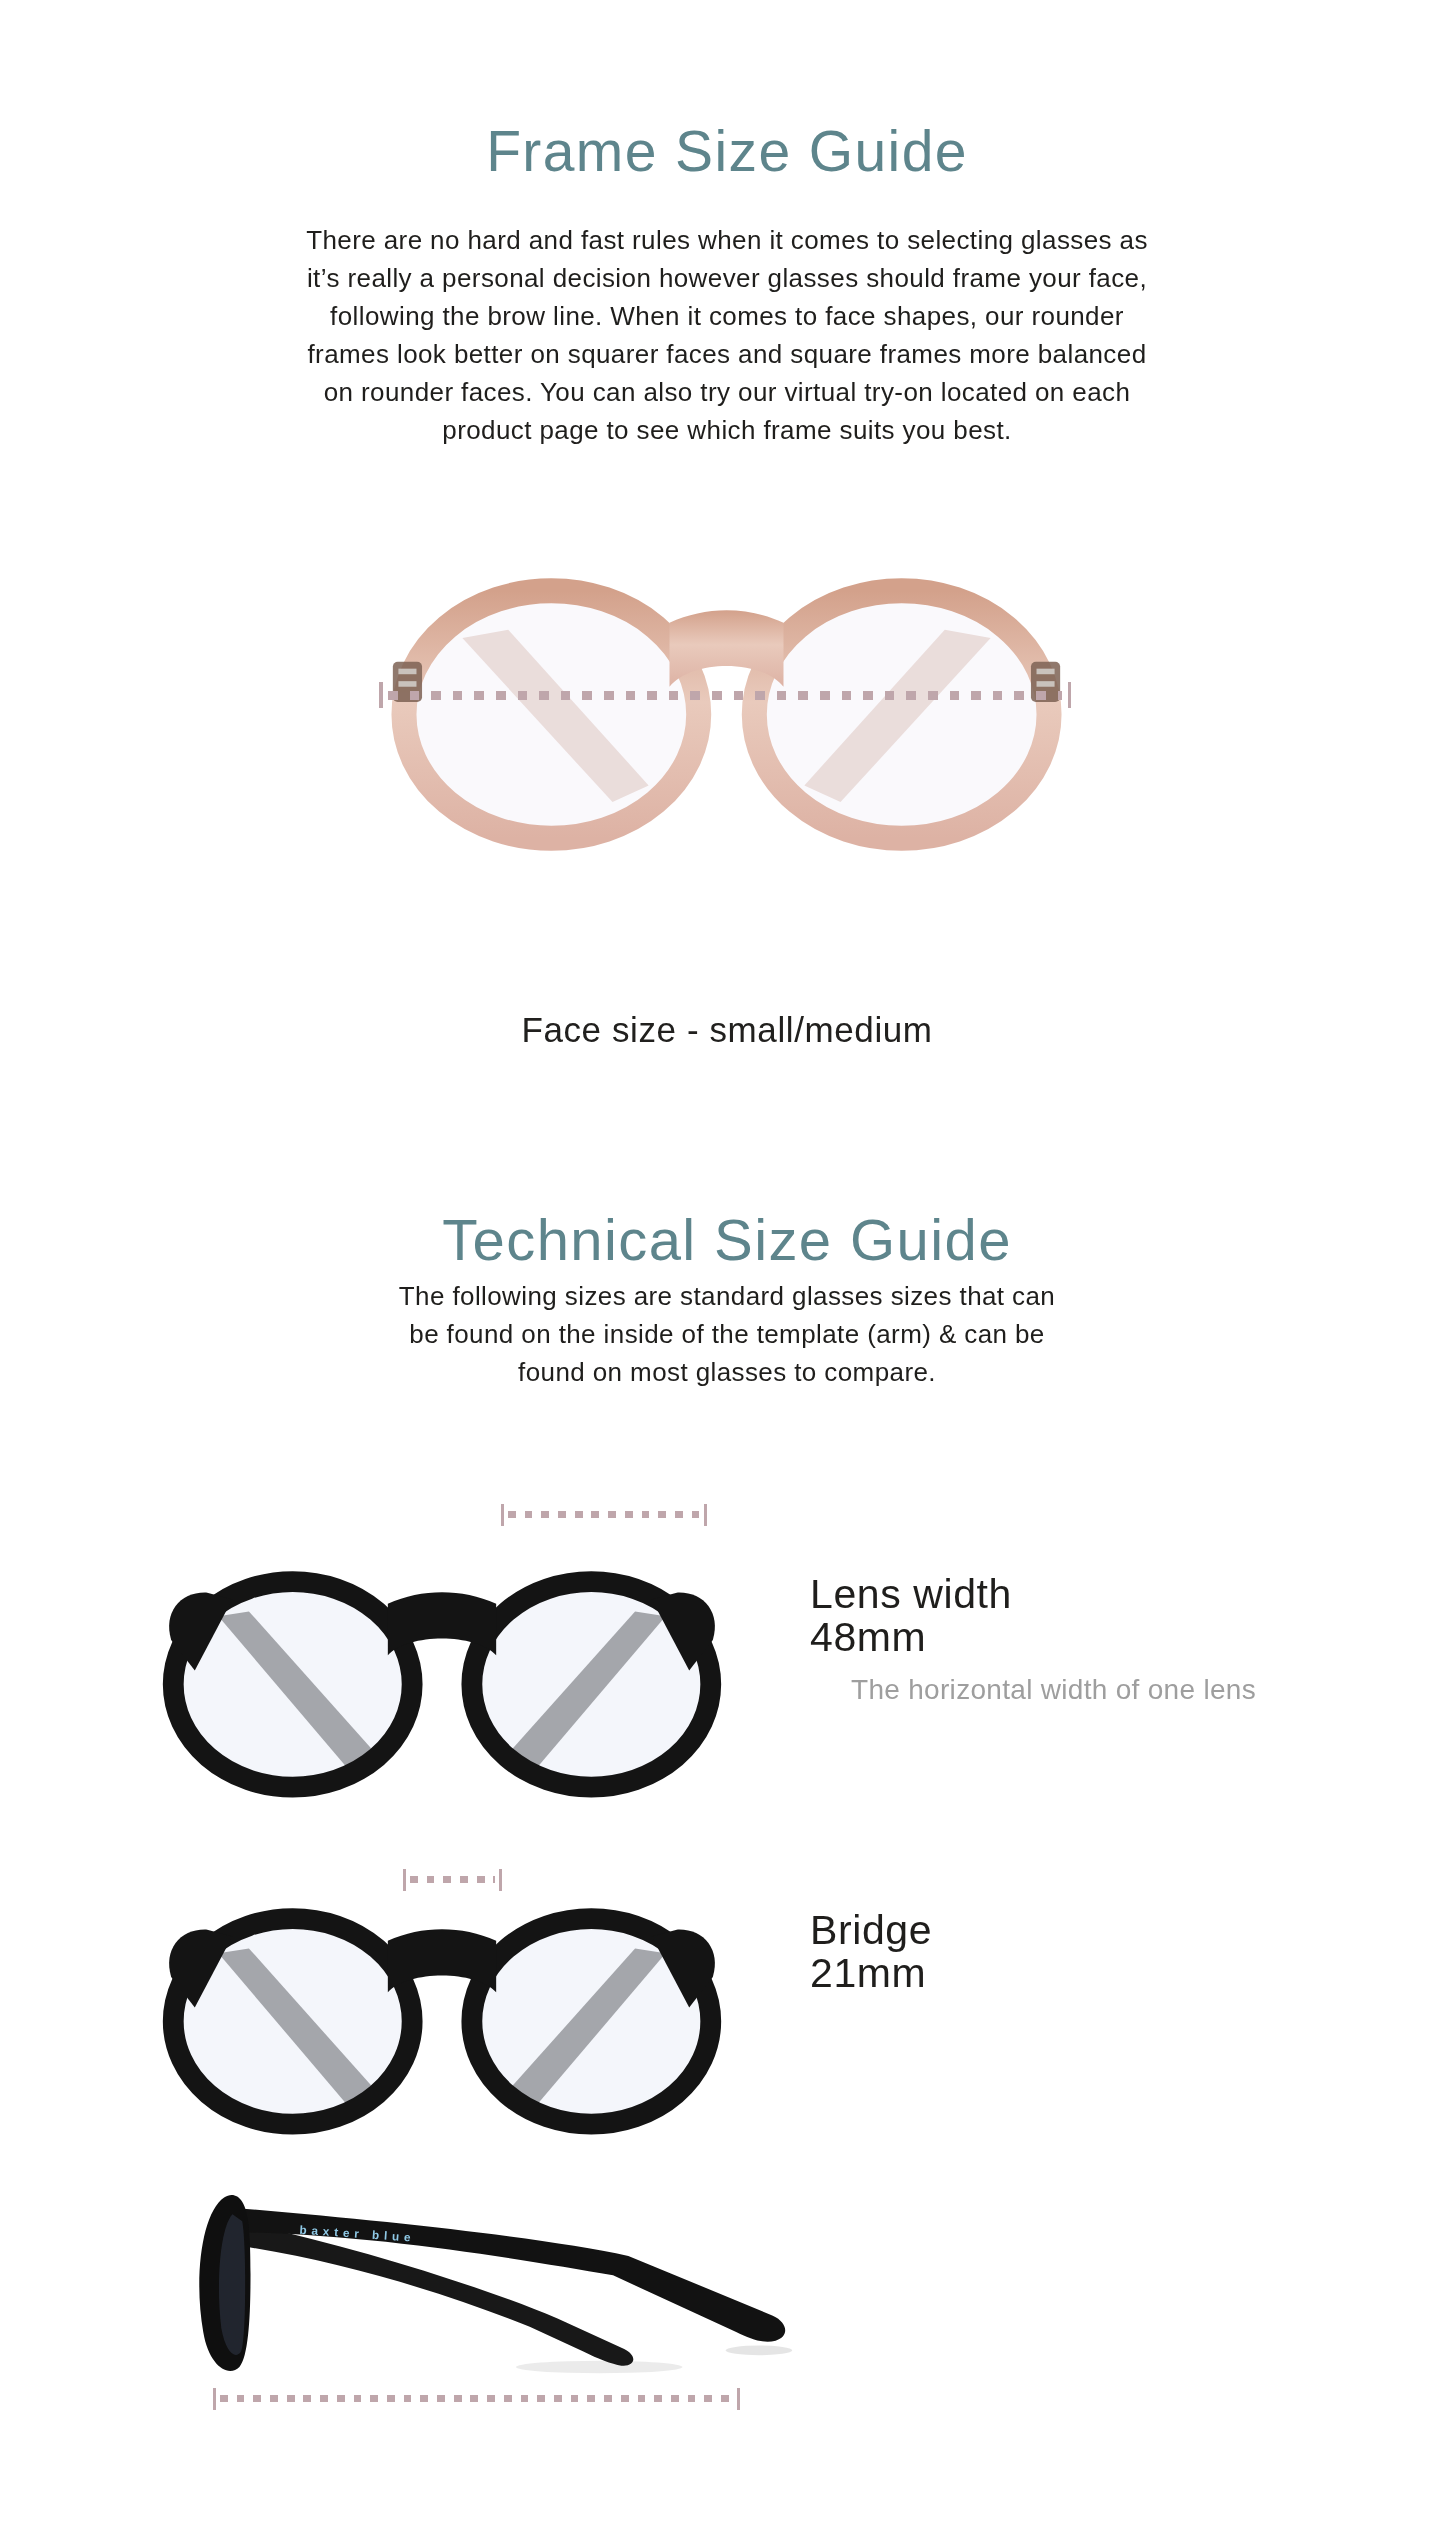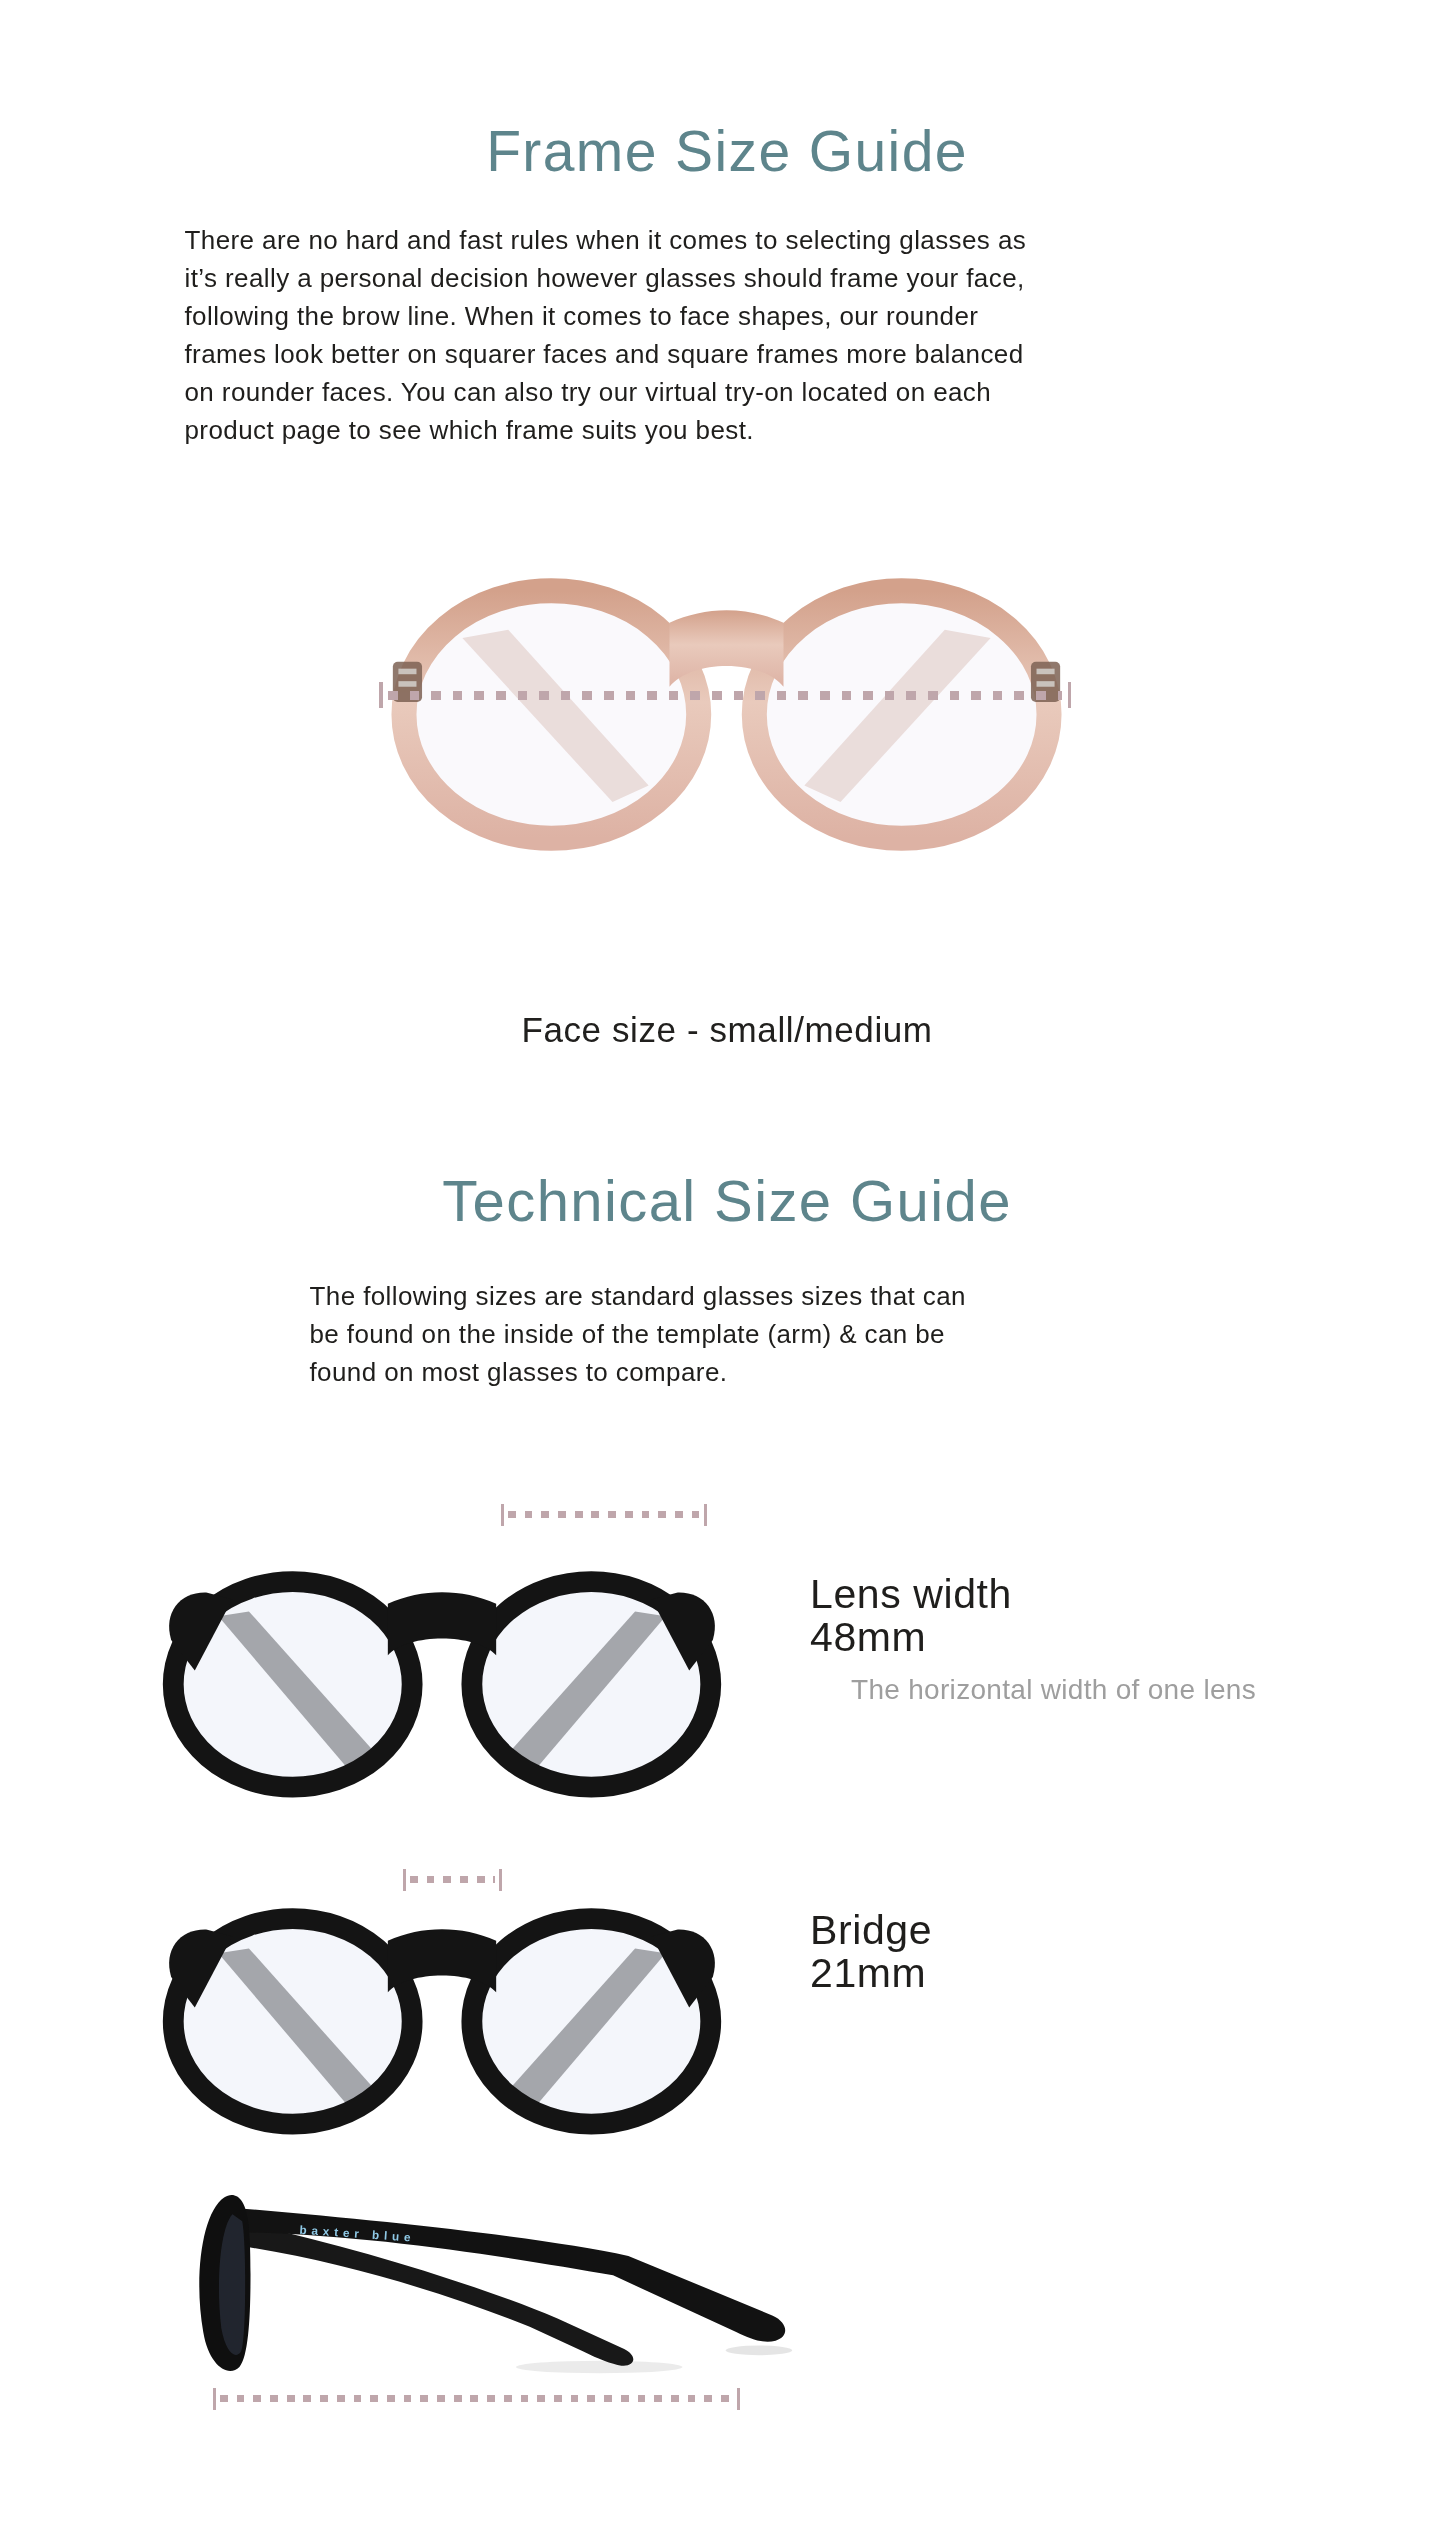--- a/index.html
+++ b/index.html
@@ -15,32 +15,33 @@
     width:1454px;
     height:2525px;
     background:#ffffff;
     font-family:"Liberation Sans", sans-serif;
     overflow:hidden;
   }
   .centered{
     position:absolute;
     left:50%;
     transform:translateX(-50%);
+    text-align:center;
     white-space:pre-line;
   }
   h1.guide-title{
     top:118px;
     font-size:57px;
     font-weight:500;
     letter-spacing:1.4px;
     color:var(--accent);
     white-space:nowrap;
   }
   h2.guide-title{
-    top:1167px;
+    top:1206px;
     font-size:58px;
     font-weight:500;
     letter-spacing:1.4px;
     color:var(--accent);
     white-space:nowrap;
   }
   .intro{
     color:var(--ink);
     font-size:26px;
     letter-spacing:0.4px;

